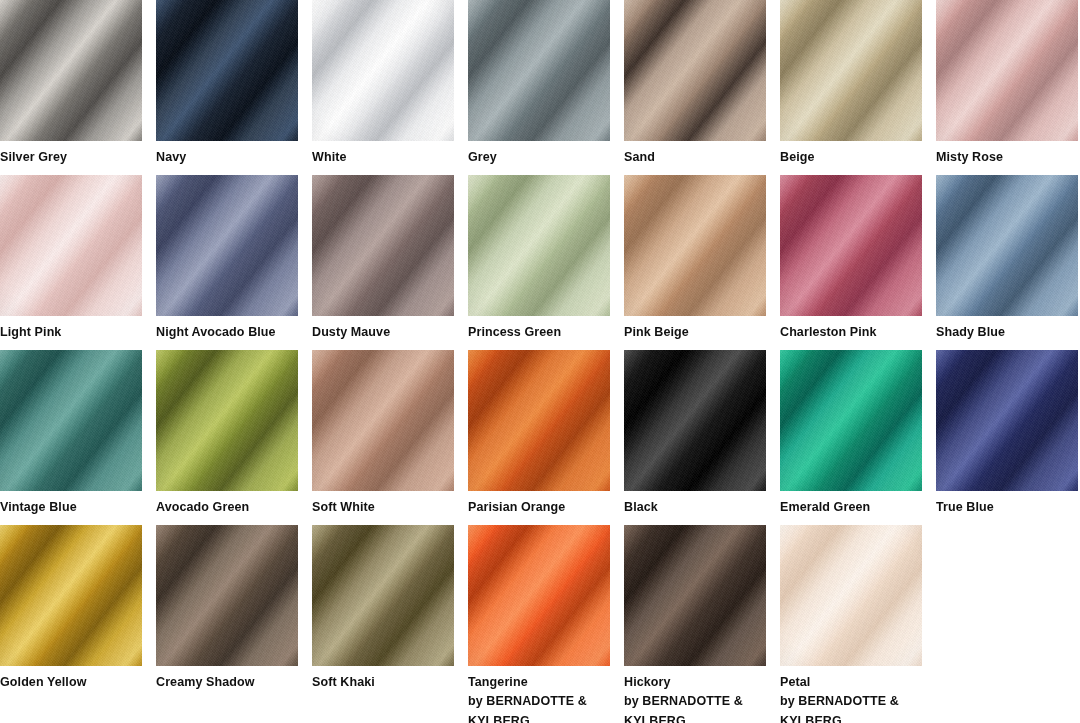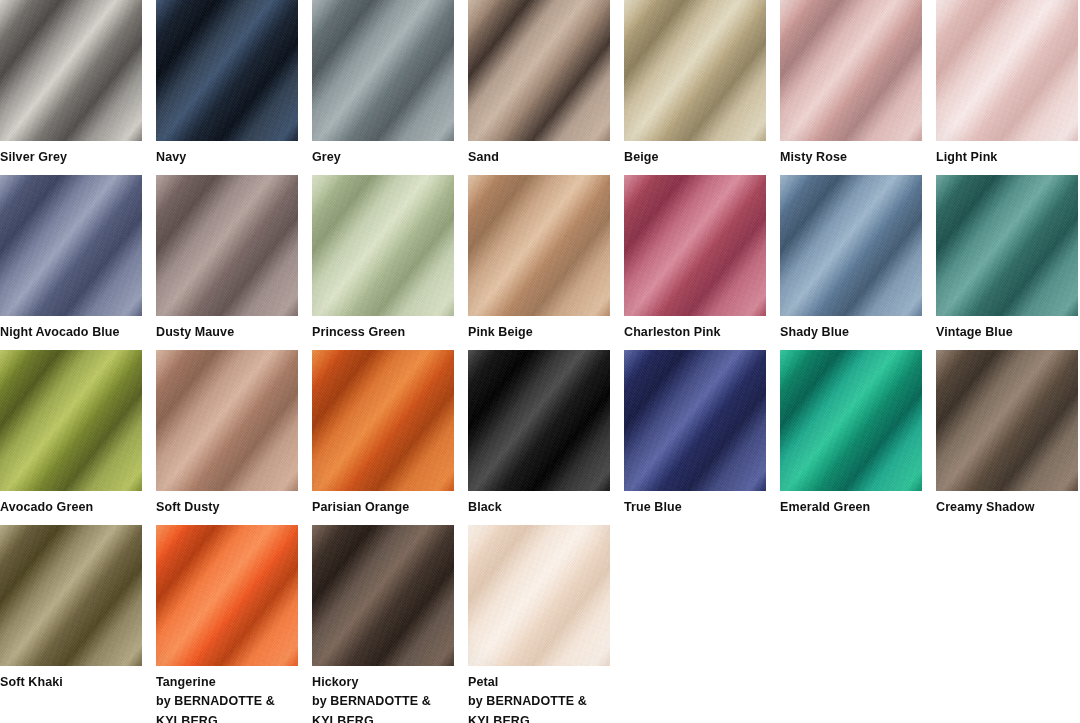--- a/index.html
+++ b/index.html
@@ -101,20 +101,29 @@
       <div class="swatch-image">
         <div class="drape" style="background: linear-gradient(128deg, rgb(61, 83, 112) 0%, rgb(30, 43, 61) 11%, rgb(7, 13, 22) 24%, rgb(30, 43, 61) 35%, rgb(61, 83, 112) 46%, rgb(30, 43, 61) 57%, rgb(7, 13, 22) 69%, rgb(30, 43, 61) 80%, rgb(61, 83, 112) 93%, rgb(30, 43, 61) 100%);"></div>
         <div class="sheen"></div>
         <div class="grain"></div>
         <div class="vignette"></div>
       </div>
       <div class="swatch-label">Navy</div>
     </div>
     <div class="swatch-cell">
       <div class="swatch-image">
+        <div class="drape" style="background: linear-gradient(128deg, rgb(255, 255, 255) 0%, rgb(233, 234, 236) 11%, rgb(185, 188, 193) 24%, rgb(233, 234, 236) 35%, rgb(255, 255, 255) 46%, rgb(233, 234, 236) 57%, rgb(185, 188, 193) 69%, rgb(233, 234, 236) 80%, rgb(255, 255, 255) 93%, rgb(233, 234, 236) 100%);"></div>
+        <div class="sheen"></div>
+        <div class="grain"></div>
+        <div class="vignette"></div>
+      </div>
+      <div class="swatch-label">White</div>
+    </div>
+    <div class="swatch-cell">
+      <div class="swatch-image">
         <div class="drape" style="background: linear-gradient(128deg, rgb(169, 180, 183) 0%, rgb(125, 138, 142) 11%, rgb(78, 88, 92) 24%, rgb(125, 138, 142) 35%, rgb(169, 180, 183) 46%, rgb(125, 138, 142) 57%, rgb(78, 88, 92) 69%, rgb(125, 138, 142) 80%, rgb(169, 180, 183) 93%, rgb(125, 138, 142) 100%);"></div>
         <div class="sheen"></div>
         <div class="grain"></div>
         <div class="vignette"></div>
       </div>
       <div class="swatch-label">Grey</div>
     </div>
     <div class="swatch-cell">
       <div class="swatch-image">
         <div class="drape" style="background: linear-gradient(128deg, rgb(205, 183, 164) 0%, rgb(168, 144, 126) 11%, rgb(61, 48, 41) 24%, rgb(168, 144, 126) 35%, rgb(205, 183, 164) 46%, rgb(168, 144, 126) 57%, rgb(61, 48, 41) 69%, rgb(168, 144, 126) 80%, rgb(205, 183, 164) 93%, rgb(168, 144, 126) 100%);"></div>
@@ -223,21 +232,21 @@
       </div>
       <div class="swatch-label">Avocado Green</div>
     </div>
     <div class="swatch-cell">
       <div class="swatch-image">
         <div class="drape" style="background: linear-gradient(128deg, rgb(217, 180, 159) 0%, rgb(185, 142, 120) 11%, rgb(140, 100, 80) 24%, rgb(185, 142, 120) 35%, rgb(217, 180, 159) 46%, rgb(185, 142, 120) 57%, rgb(140, 100, 80) 69%, rgb(185, 142, 120) 80%, rgb(217, 180, 159) 93%, rgb(185, 142, 120) 100%);"></div>
         <div class="sheen"></div>
         <div class="grain"></div>
         <div class="vignette"></div>
       </div>
-      <div class="swatch-label">Soft Dusty</div>
+      <div class="swatch-label">Soft White</div>
     </div>
     <div class="swatch-cell">
       <div class="swatch-image">
         <div class="drape" style="background: linear-gradient(128deg, rgb(239, 138, 63) 0%, rgb(217, 98, 31) 11%, rgb(163, 60, 12) 24%, rgb(217, 98, 31) 35%, rgb(239, 138, 63) 46%, rgb(217, 98, 31) 57%, rgb(163, 60, 12) 69%, rgb(217, 98, 31) 80%, rgb(239, 138, 63) 93%, rgb(217, 98, 31) 100%);"></div>
         <div class="sheen"></div>
         <div class="grain"></div>
         <div class="vignette"></div>
       </div>
       <div class="swatch-label">Parisian Orange</div>
     </div>
@@ -245,35 +254,44 @@
       <div class="swatch-image">
         <div class="drape" style="background: linear-gradient(128deg, rgb(74, 74, 74) 0%, rgb(27, 27, 27) 11%, rgb(0, 0, 0) 24%, rgb(27, 27, 27) 35%, rgb(74, 74, 74) 46%, rgb(27, 27, 27) 57%, rgb(0, 0, 0) 69%, rgb(27, 27, 27) 80%, rgb(74, 74, 74) 93%, rgb(27, 27, 27) 100%);"></div>
         <div class="sheen"></div>
         <div class="grain"></div>
         <div class="vignette"></div>
       </div>
       <div class="swatch-label">Black</div>
     </div>
     <div class="swatch-cell">
       <div class="swatch-image">
+        <div class="drape" style="background: linear-gradient(128deg, rgb(46, 199, 155) 0%, rgb(18, 158, 126) 11%, rgb(4, 98, 81) 24%, rgb(18, 158, 126) 35%, rgb(46, 199, 155) 46%, rgb(18, 158, 126) 57%, rgb(4, 98, 81) 69%, rgb(18, 158, 126) 80%, rgb(46, 199, 155) 93%, rgb(18, 158, 126) 100%);"></div>
+        <div class="sheen"></div>
+        <div class="grain"></div>
+        <div class="vignette"></div>
+      </div>
+      <div class="swatch-label">Emerald Green</div>
+    </div>
+    <div class="swatch-cell">
+      <div class="swatch-image">
         <div class="drape" style="background: linear-gradient(128deg, rgb(90, 100, 164) 0%, rgb(45, 53, 112) 11%, rgb(22, 27, 68) 24%, rgb(45, 53, 112) 35%, rgb(90, 100, 164) 46%, rgb(45, 53, 112) 57%, rgb(22, 27, 68) 69%, rgb(45, 53, 112) 80%, rgb(90, 100, 164) 93%, rgb(45, 53, 112) 100%);"></div>
         <div class="sheen"></div>
         <div class="grain"></div>
         <div class="vignette"></div>
       </div>
       <div class="swatch-label">True Blue</div>
     </div>
     <div class="swatch-cell">
       <div class="swatch-image">
-        <div class="drape" style="background: linear-gradient(128deg, rgb(46, 199, 155) 0%, rgb(18, 158, 126) 11%, rgb(4, 98, 81) 24%, rgb(18, 158, 126) 35%, rgb(46, 199, 155) 46%, rgb(18, 158, 126) 57%, rgb(4, 98, 81) 69%, rgb(18, 158, 126) 80%, rgb(46, 199, 155) 93%, rgb(18, 158, 126) 100%);"></div>
-        <div class="sheen"></div>
-        <div class="grain"></div>
-        <div class="vignette"></div>
-      </div>
-      <div class="swatch-label">Emerald Green</div>
+        <div class="drape" style="background: linear-gradient(128deg, rgb(237, 208, 102) 0%, rgb(197, 154, 30) 11%, rgb(125, 92, 11) 24%, rgb(197, 154, 30) 35%, rgb(237, 208, 102) 46%, rgb(197, 154, 30) 57%, rgb(125, 92, 11) 69%, rgb(197, 154, 30) 80%, rgb(237, 208, 102) 93%, rgb(197, 154, 30) 100%);"></div>
+        <div class="sheen"></div>
+        <div class="grain"></div>
+        <div class="vignette"></div>
+      </div>
+      <div class="swatch-label">Golden Yellow</div>
     </div>
     <div class="swatch-cell">
       <div class="swatch-image">
         <div class="drape" style="background: linear-gradient(128deg, rgb(151, 130, 114) 0%, rgb(107, 90, 74) 11%, rgb(58, 47, 38) 24%, rgb(107, 90, 74) 35%, rgb(151, 130, 114) 46%, rgb(107, 90, 74) 57%, rgb(58, 47, 38) 69%, rgb(107, 90, 74) 80%, rgb(151, 130, 114) 93%, rgb(107, 90, 74) 100%);"></div>
         <div class="sheen"></div>
         <div class="grain"></div>
         <div class="vignette"></div>
       </div>
       <div class="swatch-label">Creamy Shadow</div>
     </div>

